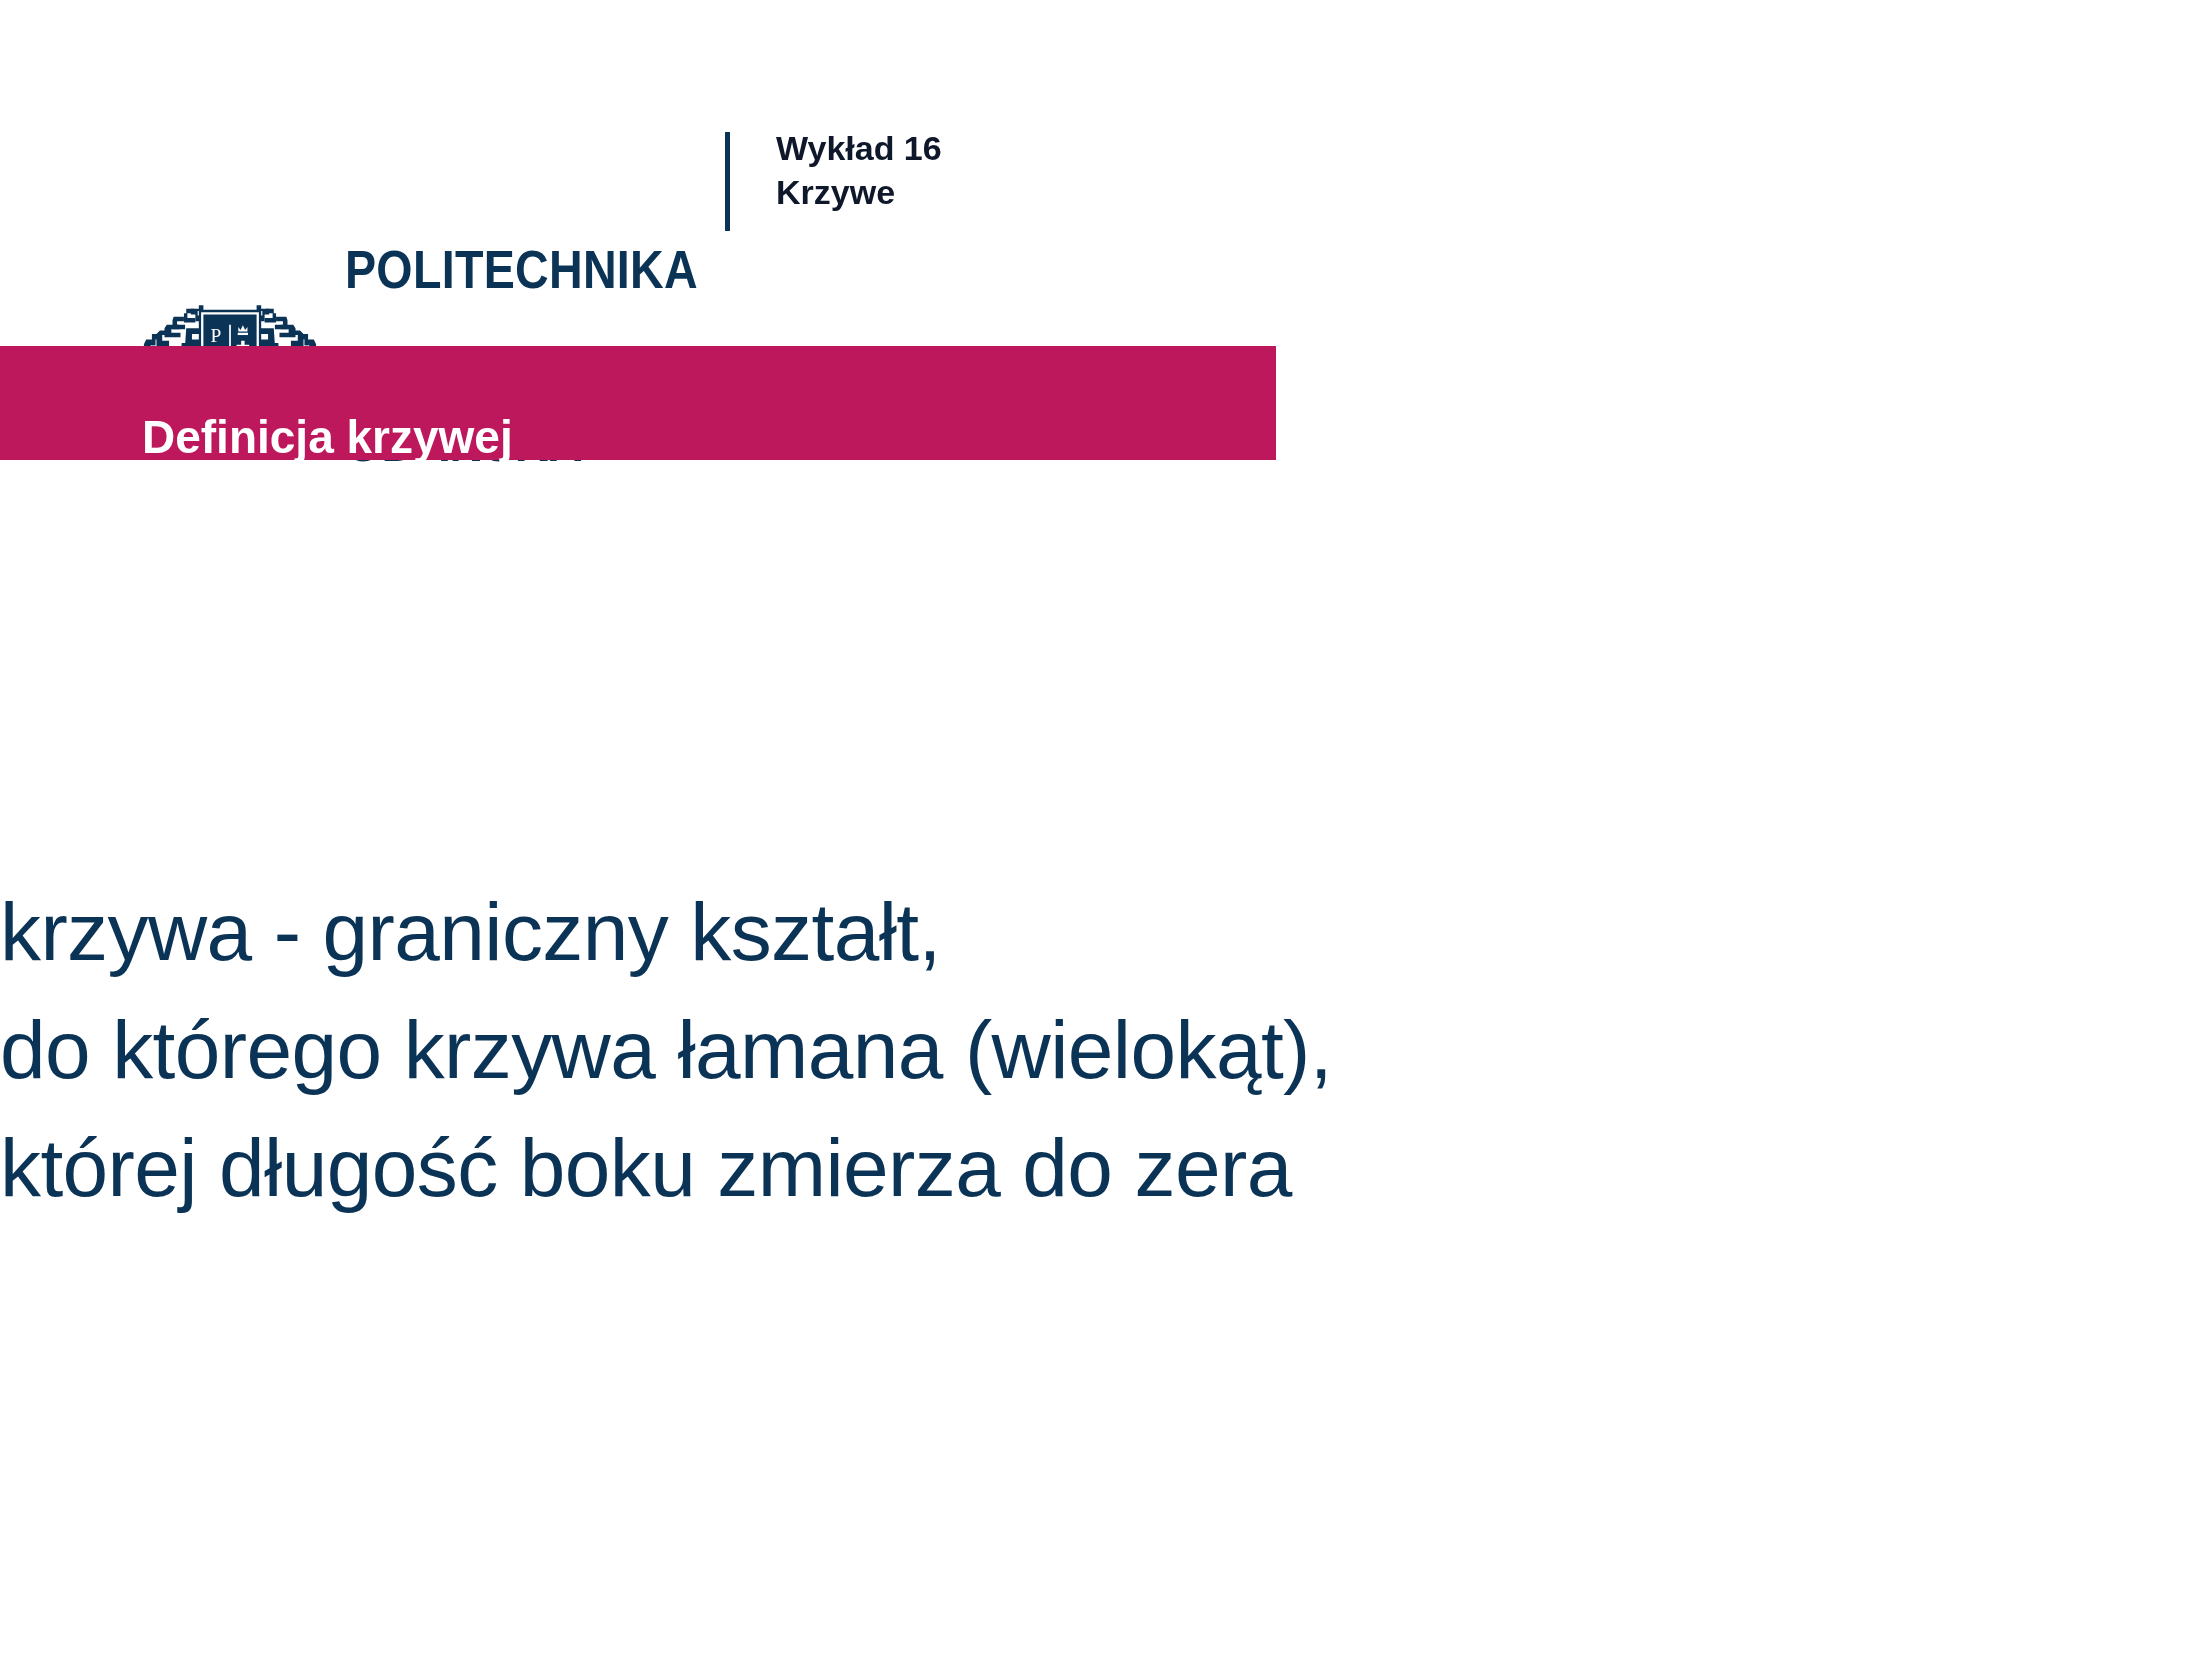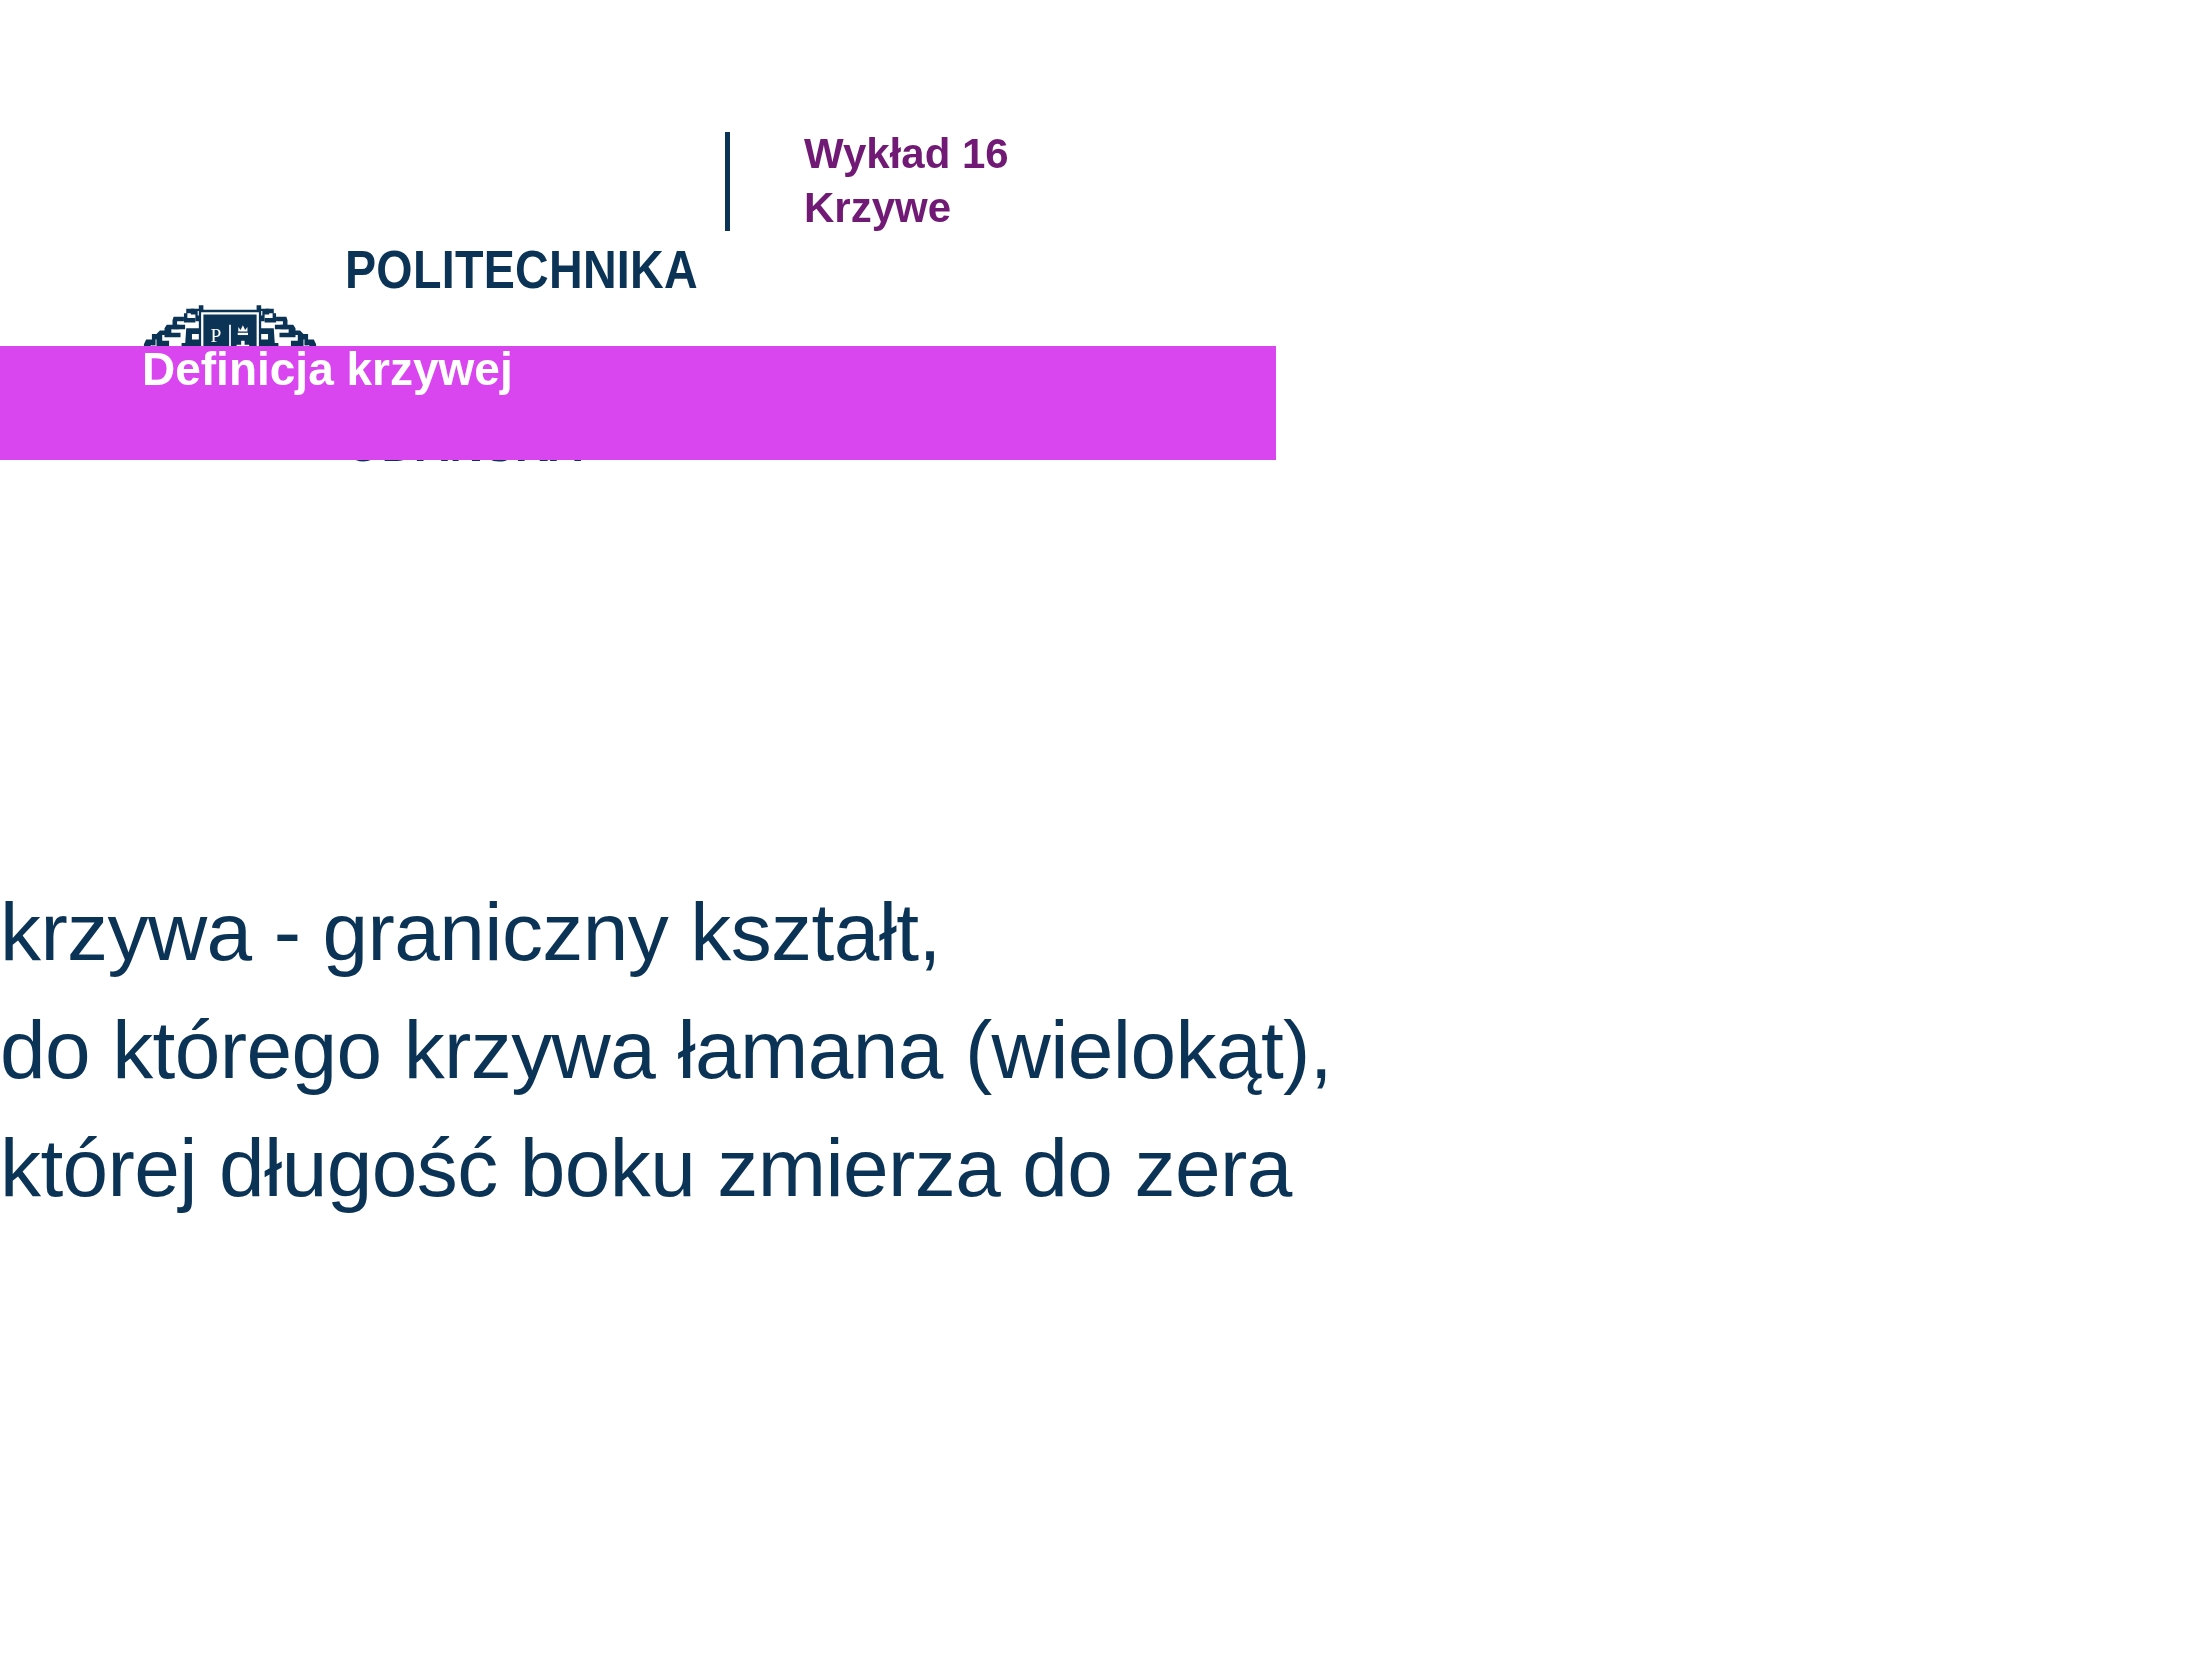--- a/index.html
+++ b/index.html
@@ -67,39 +67,39 @@
     position: absolute;
     left: 725px;
     top: 132px;
     width: 4.6px;
     height: 99px;
     background: #0B3356;
   }
 
   .lecture-block {
     position: absolute;
-    left: 804px;
+    left: 776px;
     top: 127px;
-    color: #701a75;
+    color: #0f172a;
     font-weight: bold;
-    font-size: 42px;
+    font-size: 34px;
     line-height: 1.28;
   }
   .lecture-block .lb-line { display: block; white-space: pre; }
 
   
   .section-banner {
     position: absolute;
     left: 0;
     top: 346px;
     width: 1276px;
     height: 114px;
-    background: #d946ef;
+    background: #be185d;
     display: flex;
-    align-items: flex-start;
+    align-items: flex-end;
   }
   .section-banner-title {
     color: #ffffff;
     font-weight: bold;
     font-size: 46px;
     line-height: 1;
     margin-left: 142px;
     letter-spacing: 0px;
     white-space: pre;
   }

